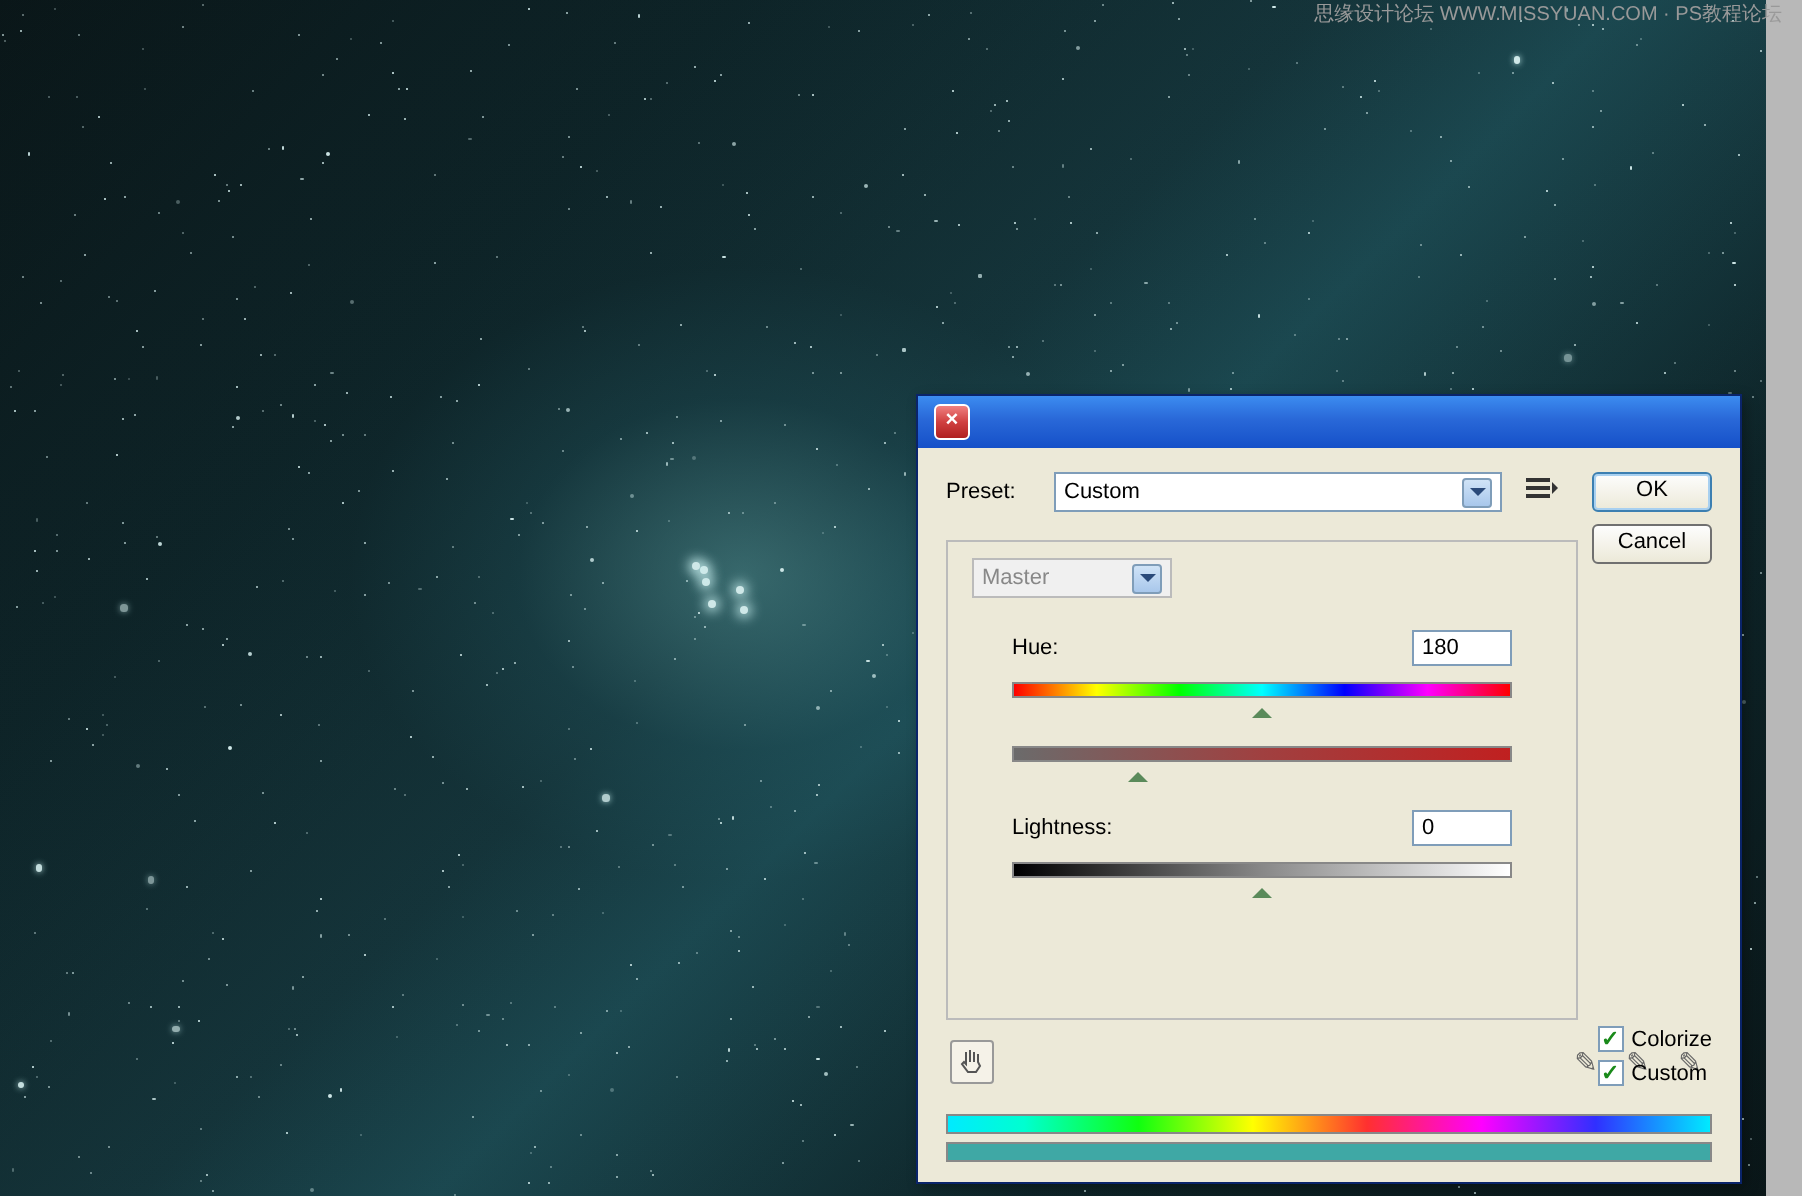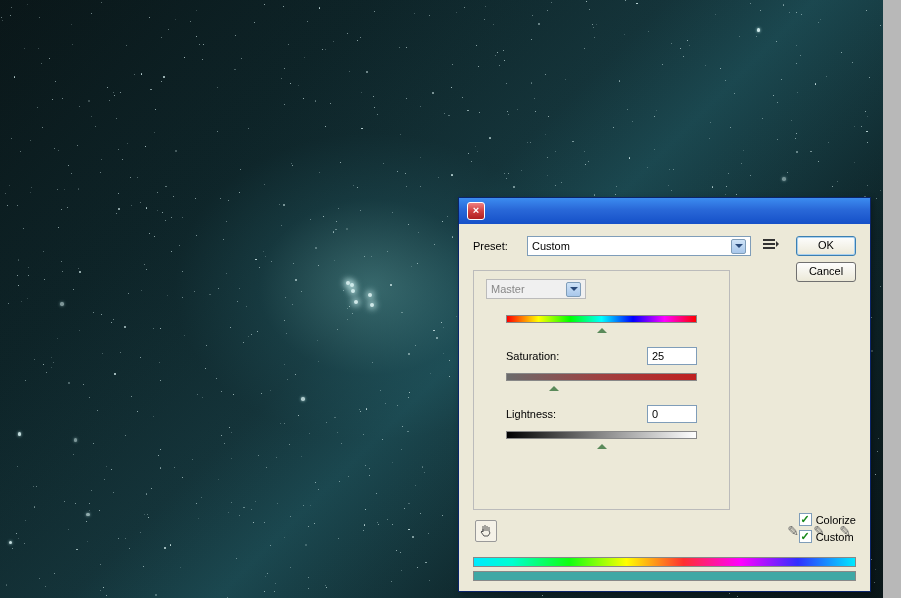--- a/index.html
+++ b/index.html
@@ -107,21 +107,21 @@
       font-size: 11px;
       cursor: pointer;
       text-align: center;
       line-height: 17px;
     }
     .win-btn.default { border: 1px solid #3c7fb1; box-shadow: inset 0 0 0 1px #a8d0f0; }
     .group-box {
       border: 1px solid #bbb;
       position: relative;
       padding: 8px 12px 20px 12px;
-      width: 257px;
+      width: 316px;
       height: 240px;
     }
     .edit-select {
       width: 100px; height: 20px;
       background: #f0f0f0;
       border: 1px solid #bbb;
       display: flex; align-items:center; padding: 0 4px;
       color: #888; justify-content: space-between;
       margin-bottom: 16px;
     }
@@ -1109,20 +1109,21 @@
     <div class="star" style="left: 146.224px; top: 269.233px; width: 1.2px; height: 1.2px; opacity: 0.74;"></div>
     <div class="star" style="left: 350.928px; top: 289.252px; width: 4px; height: 4px; box-shadow: rgba(200, 240, 240, 0.8) 0px 0px 6px 2px;"></div>
     <div class="star" style="left: 354.233px; top: 300.095px; width: 4px; height: 4px; box-shadow: rgba(200, 240, 240, 0.8) 0px 0px 6px 2px;"></div>
     <div class="star" style="left: 350.099px; top: 283.134px; width: 4px; height: 4px; box-shadow: rgba(200, 240, 240, 0.8) 0px 0px 6px 2px;"></div>
     <div class="star" style="left: 345.563px; top: 281.271px; width: 4px; height: 4px; box-shadow: rgba(200, 240, 240, 0.8) 0px 0px 6px 2px;"></div>
     <div class="star" style="left: 369.886px; top: 303.147px; width: 4px; height: 4px; box-shadow: rgba(200, 240, 240, 0.8) 0px 0px 6px 2px;"></div>
     <div class="star" style="left: 367.882px; top: 292.591px; width: 4px; height: 4px; box-shadow: rgba(200, 240, 240, 0.8) 0px 0px 6px 2px;"></div>
   </div>
 
 <div class="watermark">
+  <div>思缘设计论坛 WWW.MISSYUAN.COM · PS教程论坛</div>
 </div>
 
 <div class="dialog">
   <div class="titlebar">
     <div class="close-btn">×</div>
   </div>
   <div class="dlg-body">
     <div class="preset-row">
       <span class="preset-label">Preset:</span>
       <div class="preset-select">
@@ -1136,29 +1137,29 @@
       <div class="win-btn default">OK</div>
       <div class="win-btn">Cancel</div>
     </div>
 
     <div class="group-box">
       <div class="edit-select">
         <span>Master</span>
         <span class="chevron"></span>
       </div>
 
+      <div class="param-row">
+        <span>Hue:</span>
+        <input class="param-input" value="180" style="">
+      </div>
       <div class="slider-wrap">
         <div class="hue-track"></div>
         <div class="thumb" style="left:50%"></div>
       </div>
 
-      <div class="param-row">
-        <span>Saturation:</span>
-        <input class="param-input" value="25" style="">
-      </div>
       <div class="slider-wrap">
         <div class="sat-track"></div>
         <div class="thumb" style="left:25%"></div>
       </div>
 
       <div class="param-row">
         <span>Lightness:</span>
         <input class="param-input" value="0" style="">
       </div>
       <div class="slider-wrap">

